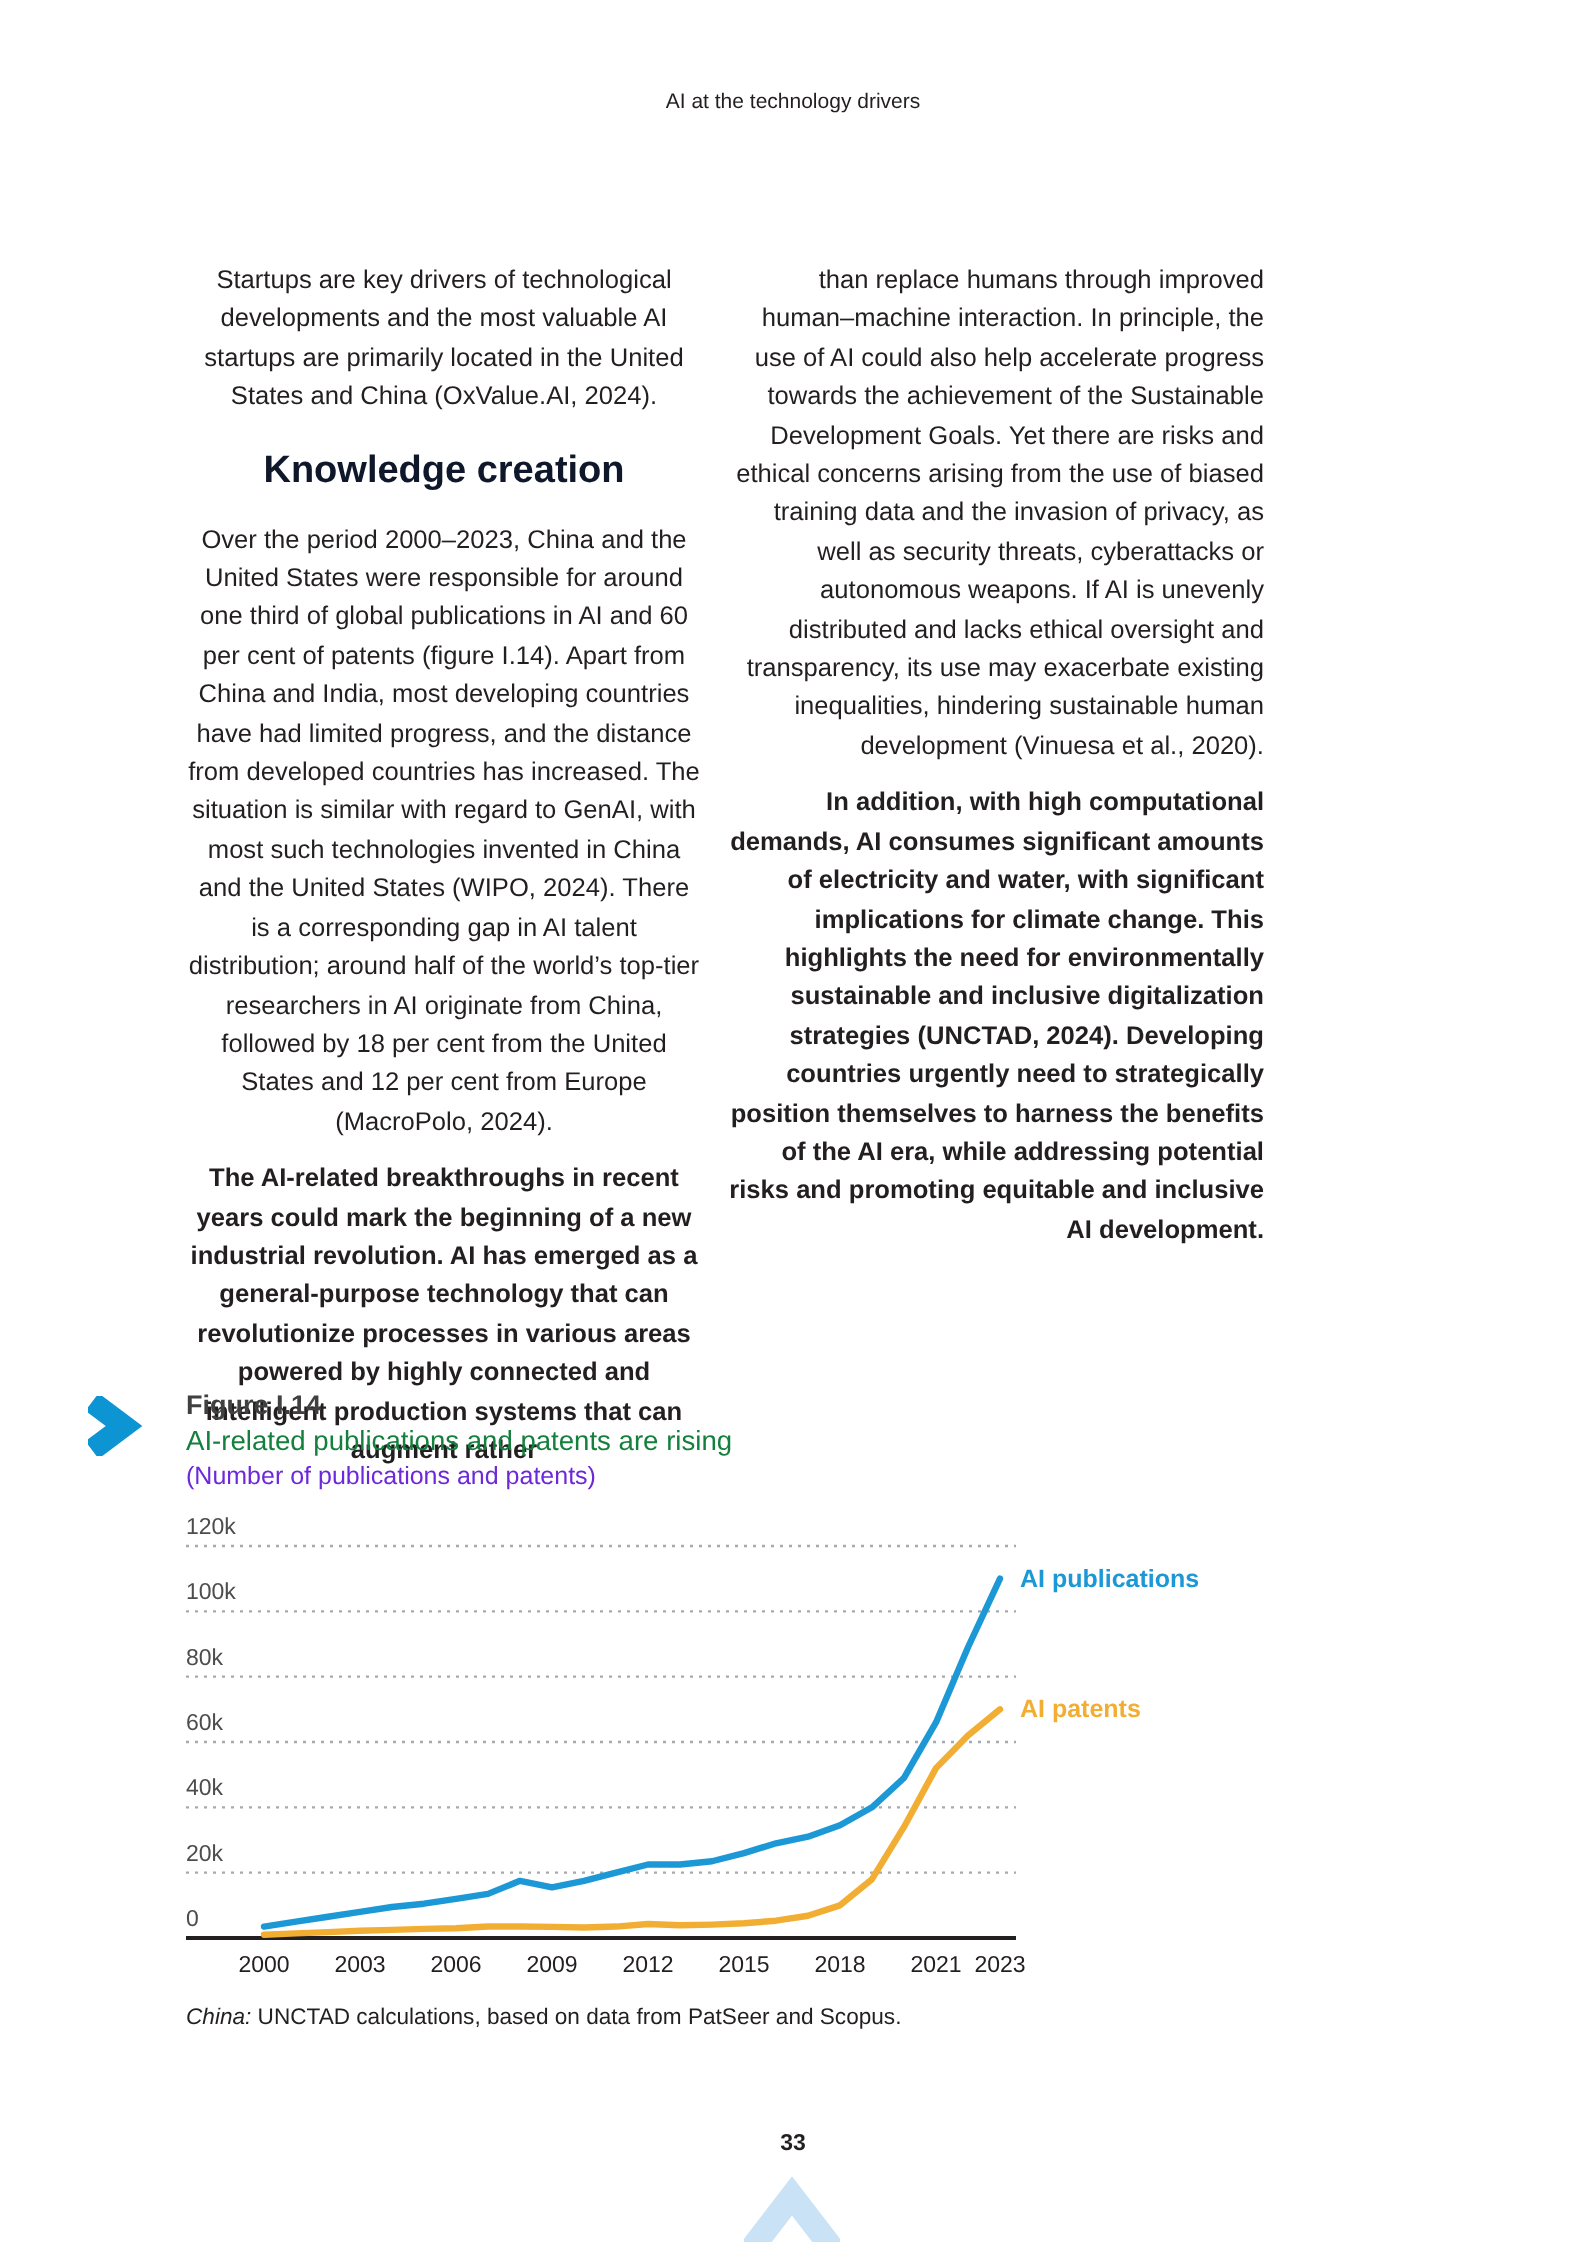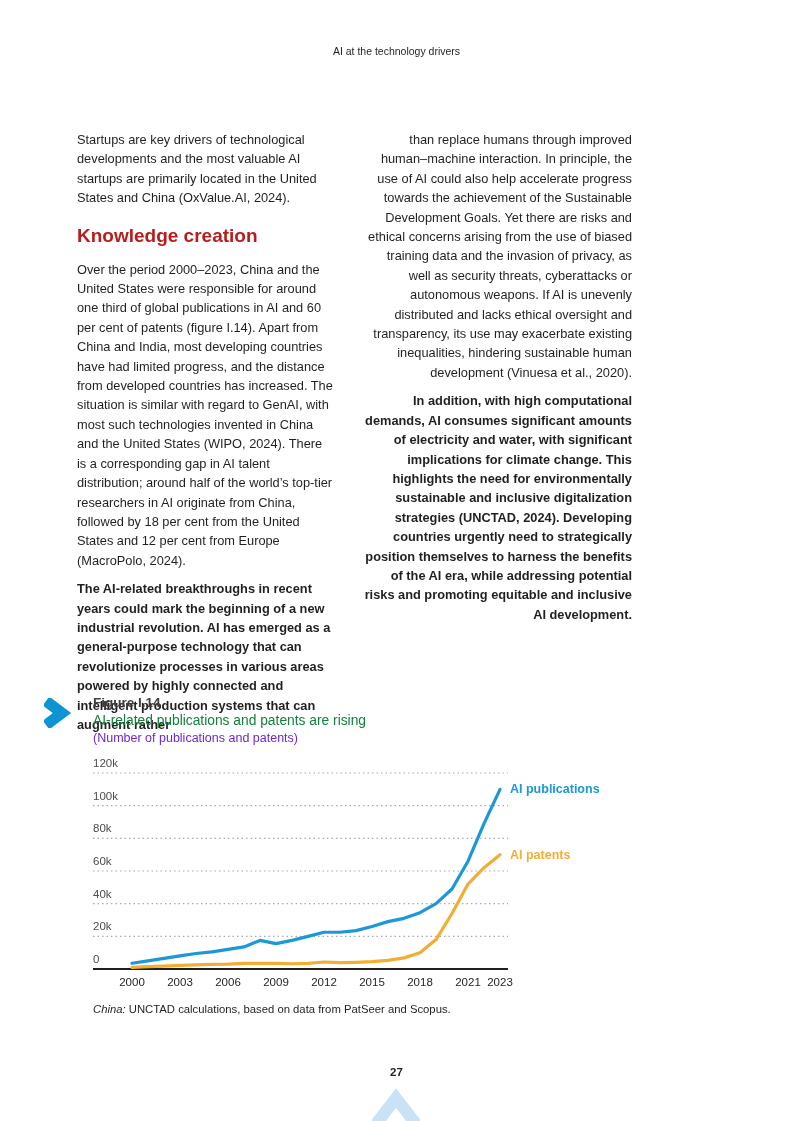--- a/index.html
+++ b/index.html
@@ -9,26 +9,26 @@
     width:793px; height:1121px;
     overflow:hidden;
     font-family:"Liberation Sans", sans-serif;
     color:#231f20;
   }
   .page-header { position:absolute; top:43px; left:0; width:793px; text-align:center; }
   .chapter { font-size:10px; font-weight:bold; letter-spacing:.2px; }
   .chapter-sub { font-size:10.5px; margin-top:2px; }
 
   .col { position:absolute; top:130px; font-size:12.8px; line-height:19.4px; }
-  .col-left  { left:77px;  width:256px; }
+  .col-left  { left:94px;  width:256px;text-align:center; }
   .col-right { left:364px; width:268px;text-align:right; }
   .col p + p { margin-top:9px;font-weight:bold; }
 
   h2.section-heading {
-    color:#b91c1c; font-size:19px; line-height:22px;
+    color:#0f172a; font-size:19px; line-height:22px;
     margin:17px 0 13px 0; font-weight:bold;
   }
 
   .figure-block { position:absolute; left:0; top:695px; width:793px; }
   .fig-chevron { position:absolute; left:44px; top:3px; }
   .fig-head { margin-left:93px; }
   .fig-label { color:#404040; font-size:13.5px; font-weight:bold; }
   .fig-title { font-size:13.8px; font-weight:normal; margin-top:3px; color:#15803d; }
   .fig-subtitle { font-size:12.5px; color:#6d28d9; margin-top:3px; }
 
@@ -102,20 +102,20 @@
       <polyline points="44,215.36666666666667 60,214.71333333333334 76,214.06 92,213.40666666666667 108,212.91666666666666 124,212.42666666666668 140,212.1 156,211.28333333333333 172,211.28333333333333 188,211.44666666666666 204,211.77333333333334 220,211.28333333333333 236,209.97666666666666 252,210.63 268,210.30333333333334 284,209.65 300,208.34333333333333 316,205.89333333333335 332,200.66666666666666 348,187.6 364,161.46666666666667 380,132.06666666666666 396,115.73333333333332 412,102.66666666666666" fill="none" stroke="#f2ae33" stroke-width="3.2" stroke-linejoin="round" stroke-linecap="round"></polyline>
       <text x="422" y="106.66666666666666" font-size="12.5" font-weight="bold" fill="#f2ae33" font-family="Liberation Sans, sans-serif">AI patents</text>
     </svg>
 </div>
 
 <div class="source-line">
   <span class="src">China:</span><span> UNCTAD calculations, based on data from PatSeer and Scopus.</span>
 </div>
 
 <footer class="page-footer">
-  <div class="page-num">27</div>
+  <div class="page-num">33</div>
 </footer>
 
 <span class="footer-chevron">
   <svg width="48" height="40" viewBox="0 0 48 40">
     <path d="M4 36 L24 10 L44 36" fill="none" stroke="#c9e2f5" stroke-width="12"></path>
   </svg>
 </span>
 
 </body></html>

